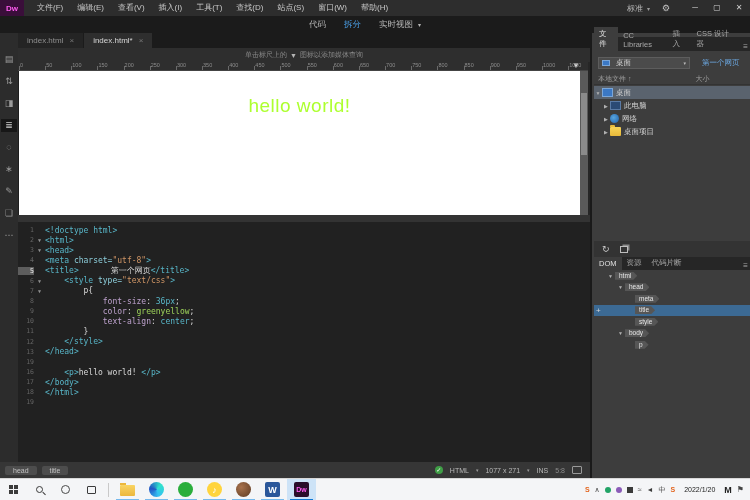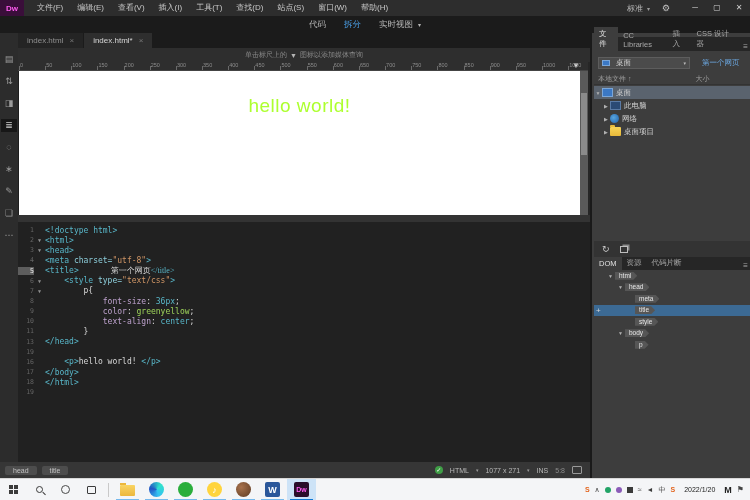--- a/index.html
+++ b/index.html
@@ -262,21 +262,21 @@
         <span class="ctext"><span style="color: rgb(88, 182, 200);">&lt;head&gt;</span></span>
       </div>
       <div class="cline">
         <span class="lnum">4</span>
         <span class="fold"></span>
         <span class="ctext"><span style="color: rgb(88, 182, 200);">&lt;meta </span><span style="color: rgb(142, 207, 220);">charset=</span><span style="color: rgb(207, 149, 101);">"utf-8"</span><span style="color: rgb(88, 182, 200);">&gt;</span></span>
       </div>
       <div class="cline">
         <span class="lnum sel">5</span>
         <span class="fold"></span>
-        <span class="ctext"><span style="color: rgb(88, 182, 200);">&lt;title&gt;</span><span style="color: rgb(216, 216, 216); margin-left: 32px;">第一个网页</span><span style="color: rgb(88, 182, 200); font-family: Liberation Serif, serif;">&lt;/title&gt;</span></span>
+        <span class="ctext"><span style="color: rgb(88, 182, 200);">&lt;title&gt;</span><span style="color: rgb(216, 216, 216); margin-left: 32px;">第一个网页</span><span style="color: rgb(88, 182, 200);">&lt;/title&gt;</span></span>
       </div>
       <div class="cline">
         <span class="lnum">6</span>
         <span class="fold">▼</span>
         <span class="ctext"><span style="color: rgb(216, 216, 216);">    </span><span style="color: rgb(88, 182, 200);">&lt;style </span><span style="color: rgb(142, 207, 220);">type=</span><span style="color: rgb(207, 149, 101);">"text/css"</span><span style="color: rgb(88, 182, 200);">&gt;</span></span>
       </div>
       <div class="cline">
         <span class="lnum">7</span>
         <span class="fold">▼</span>
         <span class="ctext"><span style="color: rgb(216, 216, 216);">        p{</span></span>
@@ -293,20 +293,25 @@
       </div>
       <div class="cline">
         <span class="lnum">10</span>
         <span class="fold"></span>
         <span class="ctext"><span style="color: rgb(216, 216, 216);">            </span><span style="color: rgb(191, 163, 207);">text-align</span><span style="color: rgb(216, 216, 216);">: </span><span style="color: rgb(88, 182, 200);">center</span><span style="color: rgb(216, 216, 216);">;</span></span>
       </div>
       <div class="cline">
         <span class="lnum">11</span>
         <span class="fold"></span>
         <span class="ctext"><span style="color: rgb(216, 216, 216);">        }</span></span>
+      </div>
+      <div class="cline">
+        <span class="lnum">12</span>
+        <span class="fold"></span>
+        <span class="ctext"><span style="color: rgb(216, 216, 216);">    </span><span style="color: rgb(88, 182, 200);">&lt;/style&gt;</span></span>
       </div>
       <div class="cline">
         <span class="lnum">13</span>
         <span class="fold"></span>
         <span class="ctext"><span style="color: rgb(88, 182, 200);">&lt;/head&gt;</span></span>
       </div>
       <div class="cline">
         <span class="lnum">19</span>
         <span class="fold"></span>
         <span class="ctext"></span>

